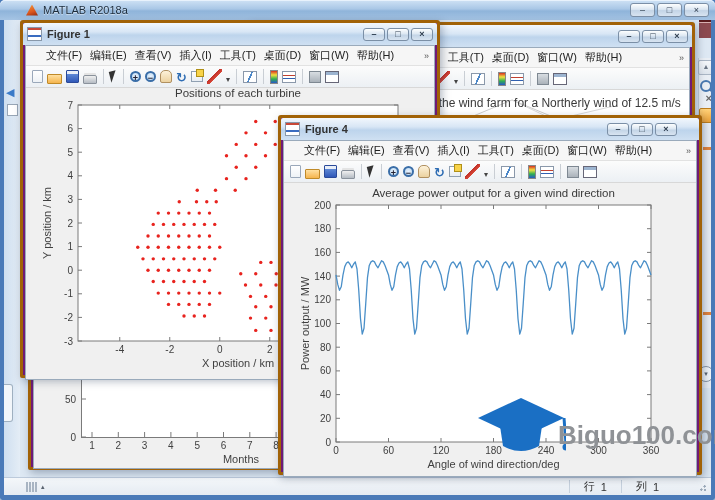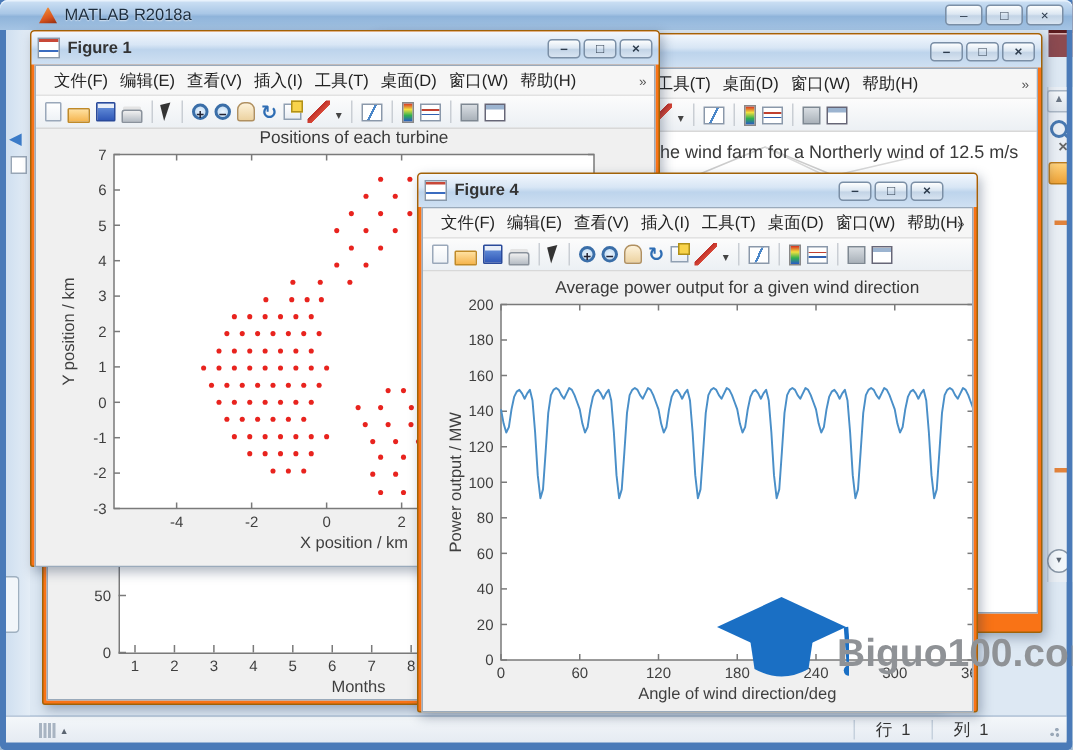--- a/index.html
+++ b/index.html
@@ -51,32 +51,32 @@
   .rs-mag{position:absolute;right:3px;top:80px;width:8px;height:8px;border:2px solid #4878b0;border-radius:50%;}
   .rs-mag::after{content:"";position:absolute;width:5px;height:2px;background:#4878b0;right:-4px;bottom:-2px;transform:rotate(40deg);}
   .rs-x{position:absolute;right:3px;top:93px;font-size:11px;font-weight:700;color:#666;line-height:11px;}
   .rs-doc{position:absolute;right:2px;top:108px;width:12px;height:13px;border:1px solid #bd7d1c;border-radius:2px;
       background:linear-gradient(#ffd27a,#eda238);}
   .rs-mark1{position:absolute;right:3px;top:147px;width:9px;height:3px;background:#e2833c;}
   .rs-mark2{position:absolute;right:3px;top:312px;width:9px;height:3px;background:#e2833c;}
   .rs-circle{position:absolute;right:1px;top:366px;width:14px;height:14px;border:1px solid #8a97a6;border-radius:50%;
       background:#f2f6fa;font-size:7px;color:#5a6470;text-align:center;line-height:13px;}
   
-  .fig-window{position:absolute;box-sizing:border-box;background:#f97316;border:1px solid #a16207;
+  .fig-window{position:absolute;box-sizing:border-box;background:#701a75;border:3px solid #a16207;
       border-radius:3px 3px 2px 2px;box-shadow:2px 3px 8px rgba(30,50,80,.35);}
   .fig-titlebar{height:22px;display:flex;align-items:center;padding:0 4px;box-sizing:border-box;
       background:linear-gradient(#f2f7fd,#d8e6f5 40%,#bdd4ec 55%,#cfe0f2);
       border-radius:2px 2px 0 0;font-size:11px;font-weight:700;color:#333;}
   .fig-ico{width:13px;height:12px;background:#fff;border:1px solid #8898aa;margin-right:5px;
       box-shadow:inset 0 2px 0 #c84838;
       background-image:linear-gradient(transparent 60%,#3a6cc0 60%,#3a6cc0 72%,transparent 72%);}
   .fig-titlebar .winbtns .wbtn{width:22px;height:13px;line-height:11px;}
   .fig-chrome{margin:0 2px 2px;border:1px solid #9aaabb;background:#f0f0f0;position:relative;}
   .menubar{display:flex;height:19px;align-items:center;background:#f6f6f6;border-bottom:1px solid #e2e2e2;
-      padding-left:8px;position:relative;}
+      padding-left:16px;position:relative;}
   .menu-item{padding:2px 4px;font-size:11px;color:#222;white-space:nowrap;}
   .menu-chevron{position:absolute;right:5px;font-size:9px;color:#555;}
   .toolbar{display:flex;height:21px;align-items:center;background:linear-gradient(#fcfcfc,#ecf0f4);
       border-bottom:1px solid #d8d8d8;padding-left:4px;}
   .tbsep{width:1px;height:15px;background:#c9ced4;margin:0 4px;}
   .tbi{display:inline-block;margin:0 2px;vertical-align:middle;box-sizing:border-box;}
   .i-new{width:11px;height:13px;background:linear-gradient(#fff,#eef2f6);border:1px solid #9aa8ba;border-radius:1px;}
   .i-open{width:15px;height:10px;margin-top:4px;background:linear-gradient(#ffe0a0,#f5b54e);border:1px solid #c08a28;border-radius:1px;}
   .i-save{width:13px;height:13px;background:linear-gradient(#6f9ae0,#3058b8);border:1px solid #2a4a9a;
       box-shadow:inset 0 3px 0 #e8eef8;border-radius:1px;}
@@ -101,21 +101,21 @@
   .i-dockwin{width:14px;height:12px;background:#fff;border:1px solid #667;box-shadow:inset 0 3px 0 #9cb4d0;}
   .fig-canvas{position:relative;background:#f0f0f0;overflow:hidden;}
   .fig-canvas svg{position:absolute;left:0;top:0;font-family:"Liberation Sans","DejaVu Sans",sans-serif;}
   
   #bg-figure{left:248px;top:22px;width:447px;height:400px;z-index:10;}
   #bg-figure .bg-canvas{position:relative;background:#fff;height:320px;overflow:hidden;}
   #bg-title{position:absolute;left:134px;top:6px;font-size:12px;color:#3a3a3a;white-space:nowrap;}
   #months-figure{left:28px;top:352px;width:600px;height:118px;z-index:20;}
   #figure1{left:20px;top:20px;width:420px;height:358px;z-index:30;}
   #figure1 .fig-canvas{height:291px;}
-  #figure4{left:278px;top:115px;width:374px;height:360px;z-index:40;}
+  #figure4{left:278px;top:115px;width:424px;height:360px;z-index:40;}
   #figure4 .fig-canvas{height:293px;}
   #figure4 .winbtns{margin-right:18px;}
   #months-figure .fig-canvas{height:112px;background:#f0f0f0;}
   
   .watermark{position:absolute;left:476px;top:396px;width:236px;height:70px;z-index:50;pointer-events:none;}
   .wm-cn{position:absolute;left:80px;top:6px;font-size:27px;font-weight:700;letter-spacing:2px;}
   .wm-en{position:absolute;left:82px;top:24px;font-size:26px;font-weight:700;}
 </style>
 </head>
 <body>

